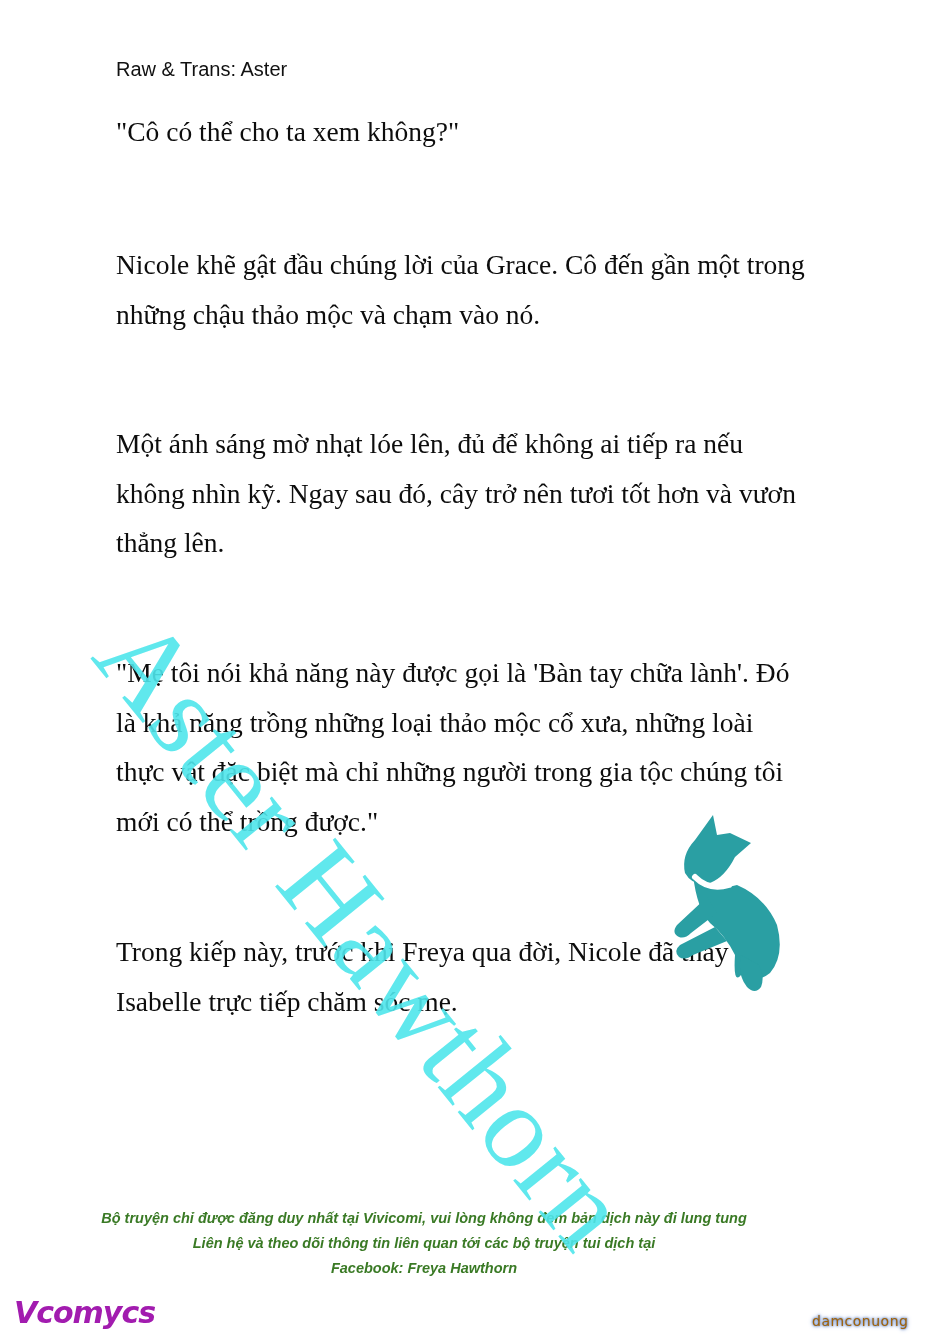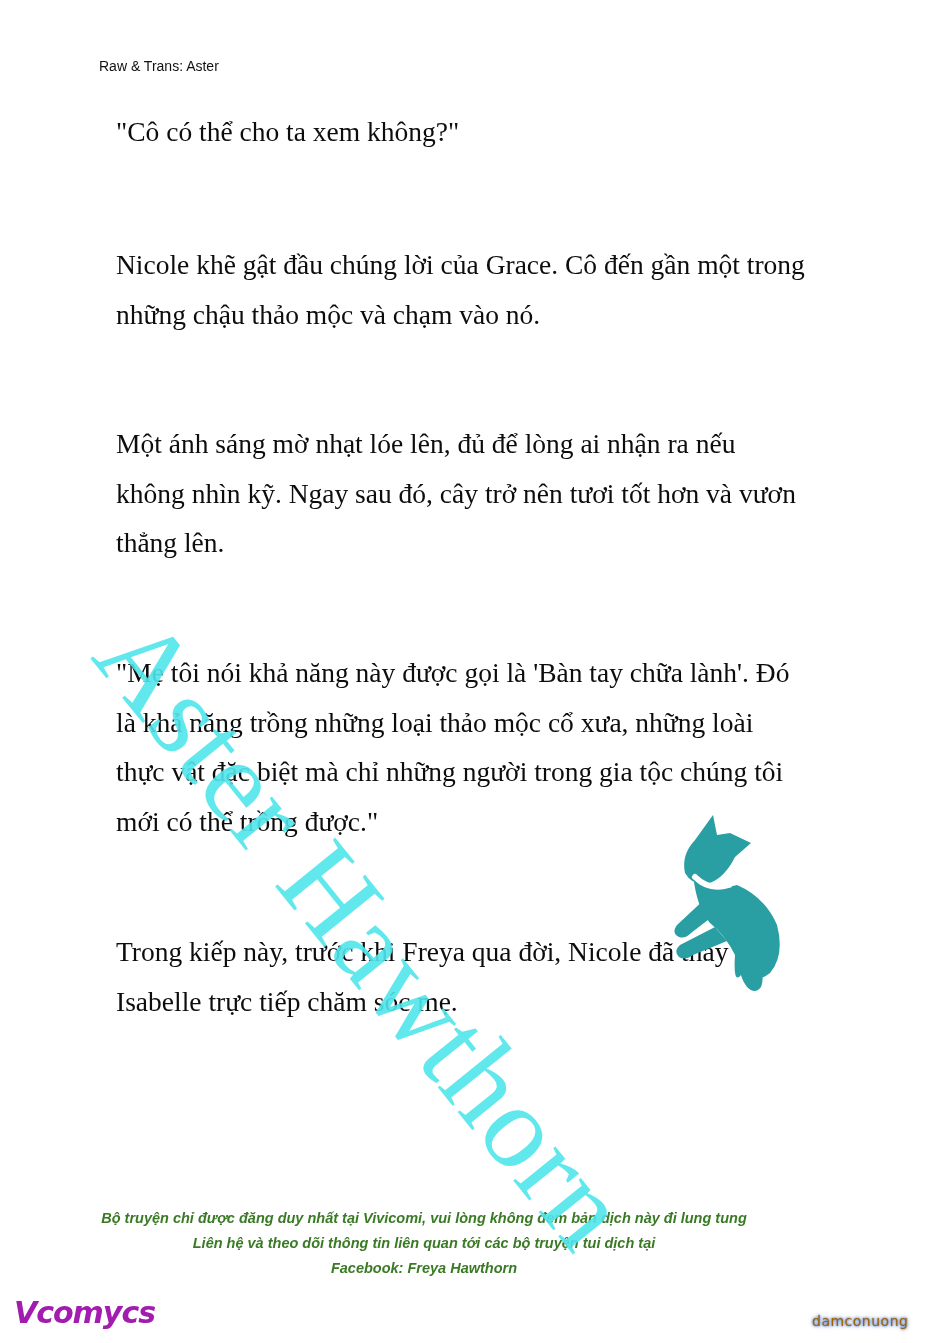--- a/index.html
+++ b/index.html
@@ -8,24 +8,24 @@
       background: #ffffff;
     }
     body {
       width: 950px;
       height: 1343px;
       position: relative;
       overflow: hidden;
     }
     .credit {
       position: absolute;
-      left: 99px;
+      left: 116px;
       top: 58px;
       font-family: "Liberation Sans", sans-serif;
-      font-size: 14px;
+      font-size: 20px;
       color: #111;
     }
     .para {
       position: absolute;
       left: 116px;
       width: 760px;
       font-family: "Liberation Serif", serif;
       font-size: 27.5px;
       line-height: 49.5px;
       color: #0d0d0d;
@@ -97,21 +97,21 @@
 <div class="para" style="top:107px">
   <span class="line">"Cô có thể cho ta xem không?"</span>
 </div>
 
 <div class="para" style="top:240px">
   <span class="line">Nicole khẽ gật đầu chúng lời của Grace. Cô đến gần một trong</span>
   <span class="line">những chậu thảo mộc và chạm vào nó.</span>
 </div>
 
 <div class="para" style="top:419px">
-  <span class="line">Một ánh sáng mờ nhạt lóe lên, đủ để lòng ai nhận ra nếu</span>
+  <span class="line">Một ánh sáng mờ nhạt lóe lên, đủ để không ai tiếp ra nếu</span>
   <span class="line">không nhìn kỹ. Ngay sau đó, cây trở nên tươi tốt hơn và vươn</span>
   <span class="line">thẳng lên.</span>
 </div>
 
 <div class="para" style="top:648px">
   <span class="line">"Mẹ tôi nói khả năng này được gọi là 'Bàn tay chữa lành'. Đó</span>
   <span class="line">là khả năng trồng những loại thảo mộc cổ xưa, những loài</span>
   <span class="line">thực vật đặc biệt mà chỉ những người trong gia tộc chúng tôi</span>
   <span class="line">mới có thể trồng được."</span>
 </div>

